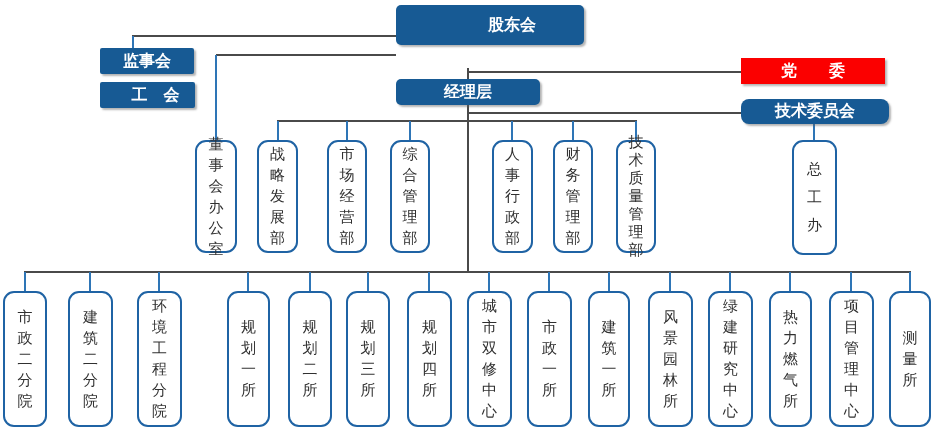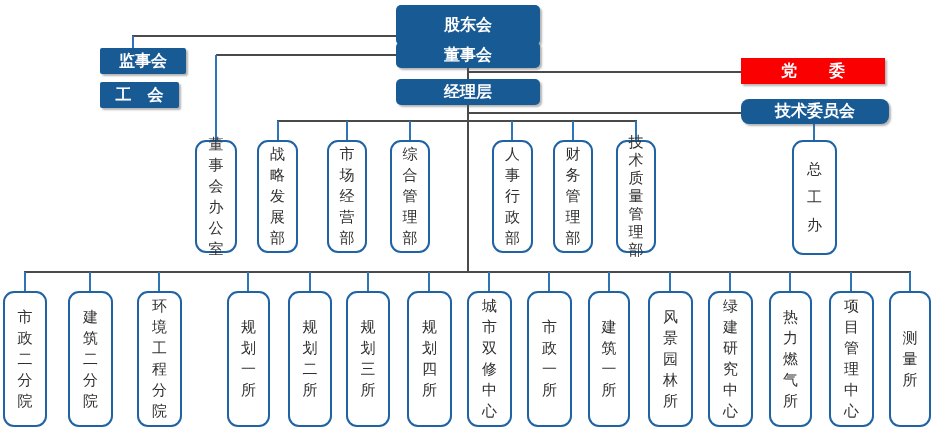--- a/index.html
+++ b/index.html
@@ -85,31 +85,28 @@
   <div class="vline blue" style="left:428px;top:272px;height:19px;"></div>
   <div class="vline blue" style="left:488px;top:272px;height:19px;"></div>
   <div class="vline blue" style="left:548px;top:272px;height:19px;"></div>
   <div class="vline blue" style="left:608px;top:272px;height:19px;"></div>
   <div class="vline blue" style="left:669px;top:272px;height:19px;"></div>
   <div class="vline blue" style="left:729px;top:272px;height:19px;"></div>
   <div class="vline blue" style="left:789px;top:272px;height:19px;"></div>
   <div class="vline blue" style="left:850px;top:272px;height:19px;"></div>
   <div class="vline blue" style="left:909px;top:272px;height:19px;"></div>
 
-  <div class="hbox" style="left:396px;top:5px;width:144px;height:40px;">
+  <div class="hbox" style="left:396px;top:5px;width:144px;height:40px;padding-left:44px;">
     <span>股东会</span>
   </div>
-  <div class="hbox square" style="left:100px;top:48px;width:86px;height:26px;">
+  <div class="hbox square" style="left:100px;top:48px;width:94px;height:26px;">
     <span>监事会</span>
   </div>
-  <div class="hbox square" style="left:100px;top:82px;width:79px;height:26px;">
+  <div class="hbox square" style="left:100px;top:82px;width:79px;height:26px;padding-left:16px;">
     <span>工　会</span>
-  </div>
-  <div class="hbox" style="left:396px;top:42px;width:144px;height:26px;">
-    <span>董事会</span>
   </div>
   <div class="hbox" style="left:396px;top:79px;width:144px;height:26px;">
     <span>经理层</span>
   </div>
   <div class="hbox red" style="left:741px;top:58px;width:144px;height:26px;">
     <span>党　　委</span>
   </div>
   <div class="hbox round8" style="left:741px;top:99px;width:148px;height:25px;">
     <span>技术委员会</span>
   </div>

